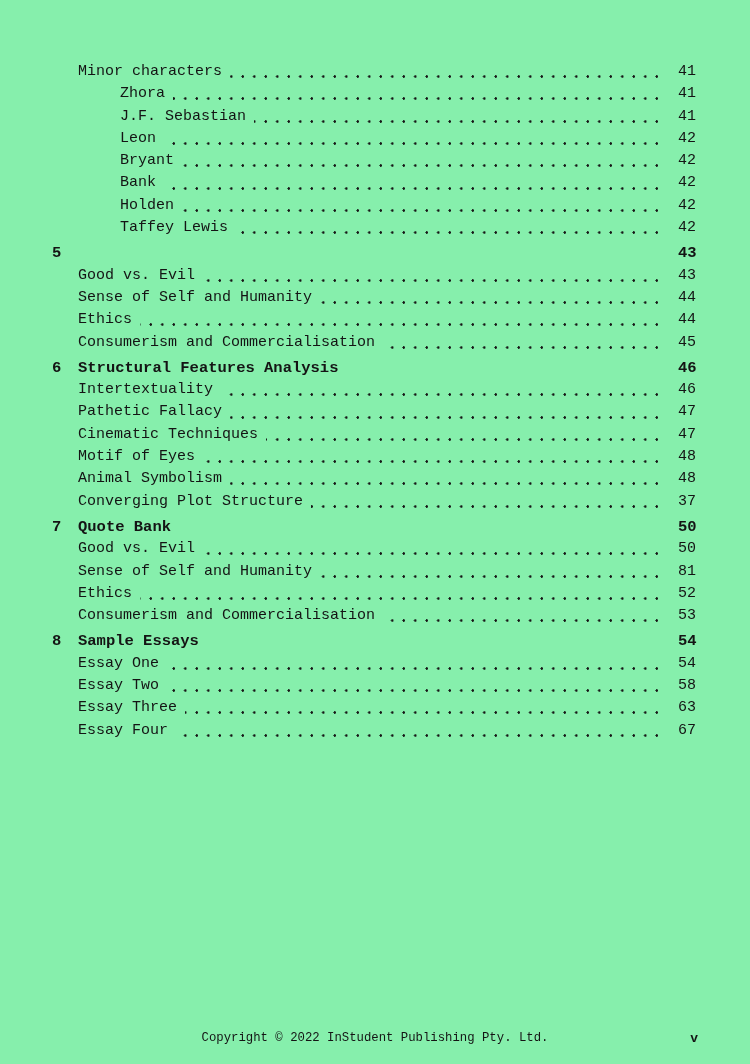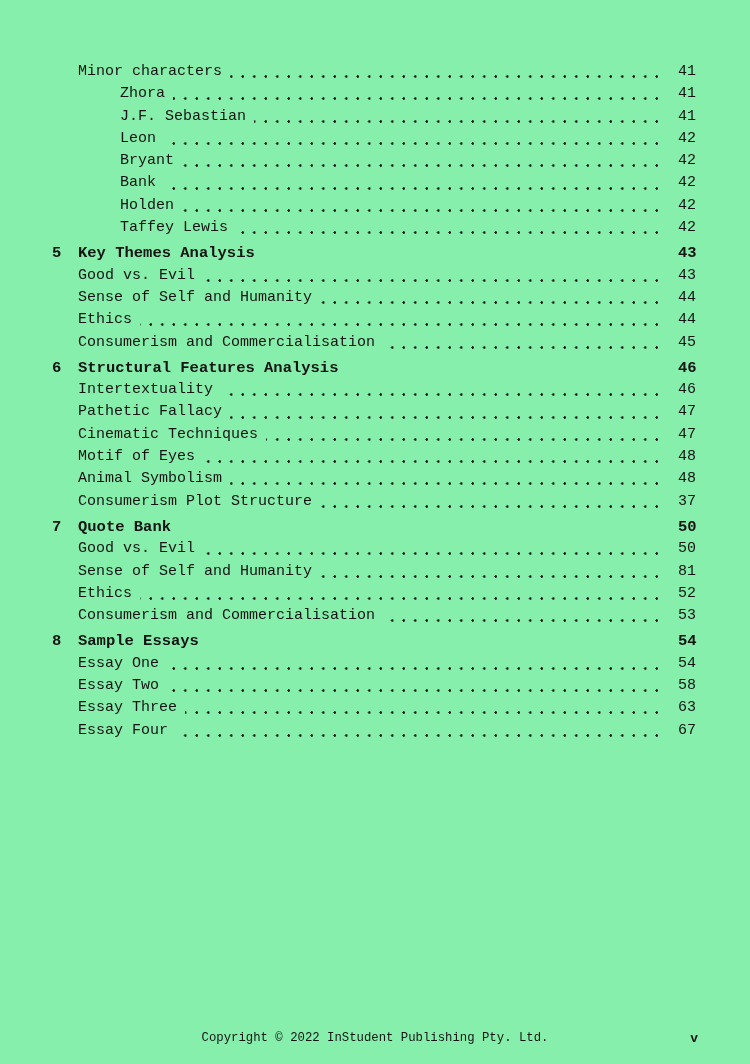--- a/index.html
+++ b/index.html
@@ -116,21 +116,20 @@
         <span class="leader"></span>
         <span class="pagenum">42</span>
       </div>
       <div class="row l2">
         <span class="label">Taffey Lewis</span>
         <span class="leader"></span>
         <span class="pagenum">42</span>
       </div>
       <div class="row section">
         <span class="num">5</span>
-        <span class="label">Key Themes Analysis</span>
         <span class="spacer"></span>
         <span class="pagenum">43</span>
       </div>
       <div class="row l1">
         <span class="label">Good vs. Evil</span>
         <span class="leader"></span>
         <span class="pagenum">43</span>
       </div>
       <div class="row l1">
         <span class="label">Sense of Self and Humanity</span>
@@ -172,21 +171,21 @@
         <span class="label">Motif of Eyes</span>
         <span class="leader"></span>
         <span class="pagenum">48</span>
       </div>
       <div class="row l1">
         <span class="label">Animal Symbolism</span>
         <span class="leader"></span>
         <span class="pagenum">48</span>
       </div>
       <div class="row l1">
-        <span class="label">Consumerism Plot Structure</span>
+        <span class="label">Converging Plot Structure</span>
         <span class="leader"></span>
         <span class="pagenum">37</span>
       </div>
       <div class="row section">
         <span class="num">7</span>
         <span class="label">Quote Bank</span>
         <span class="spacer"></span>
         <span class="pagenum">50</span>
       </div>
       <div class="row l1">

